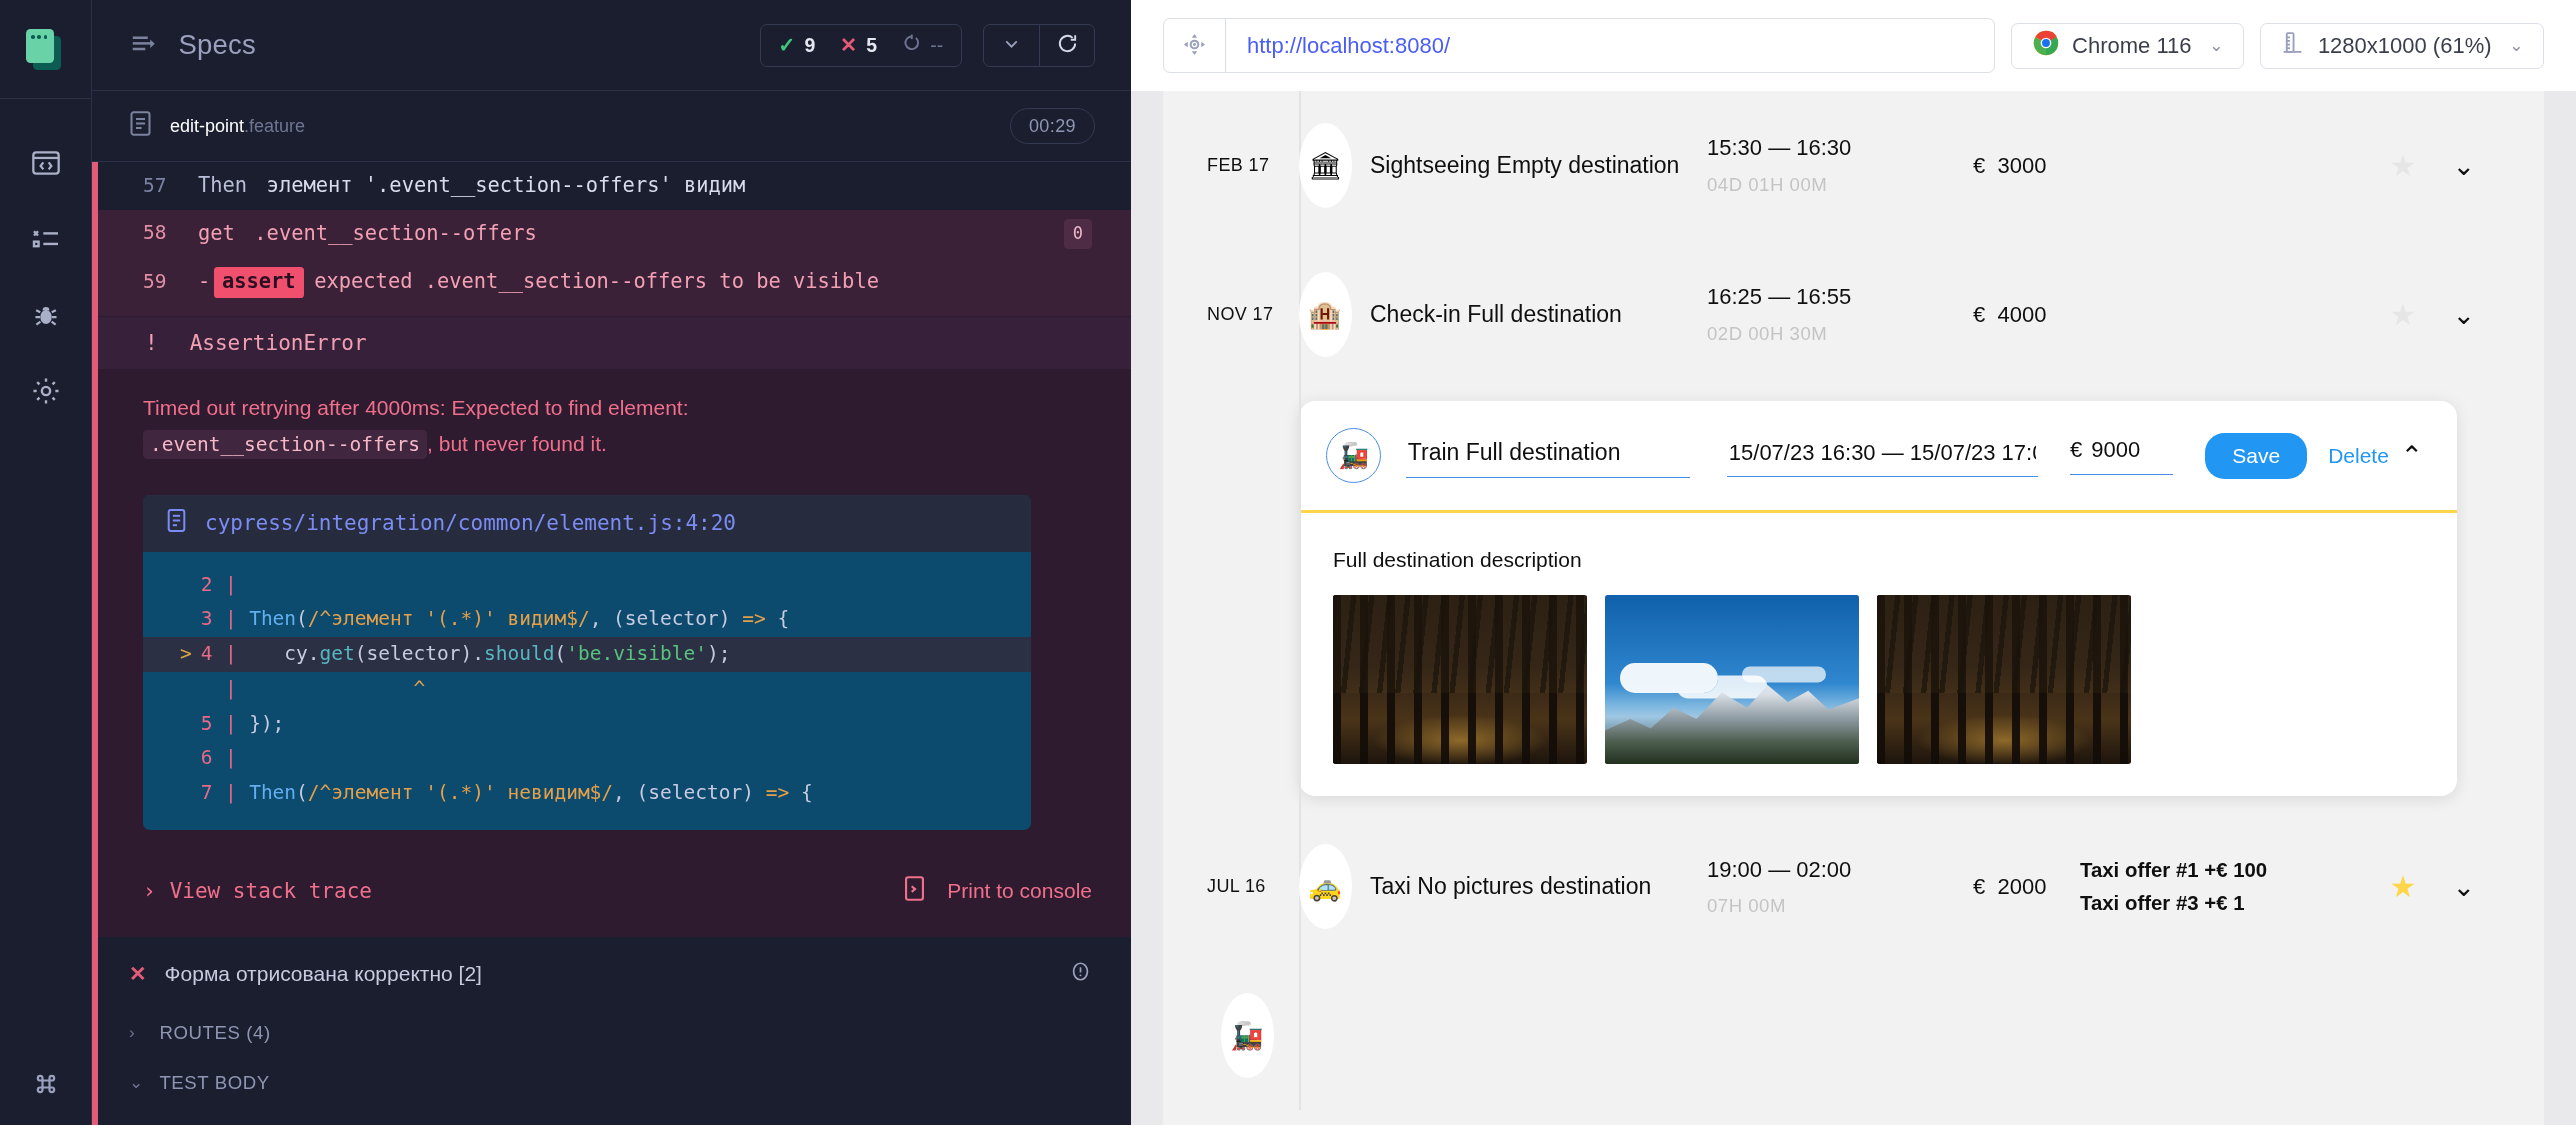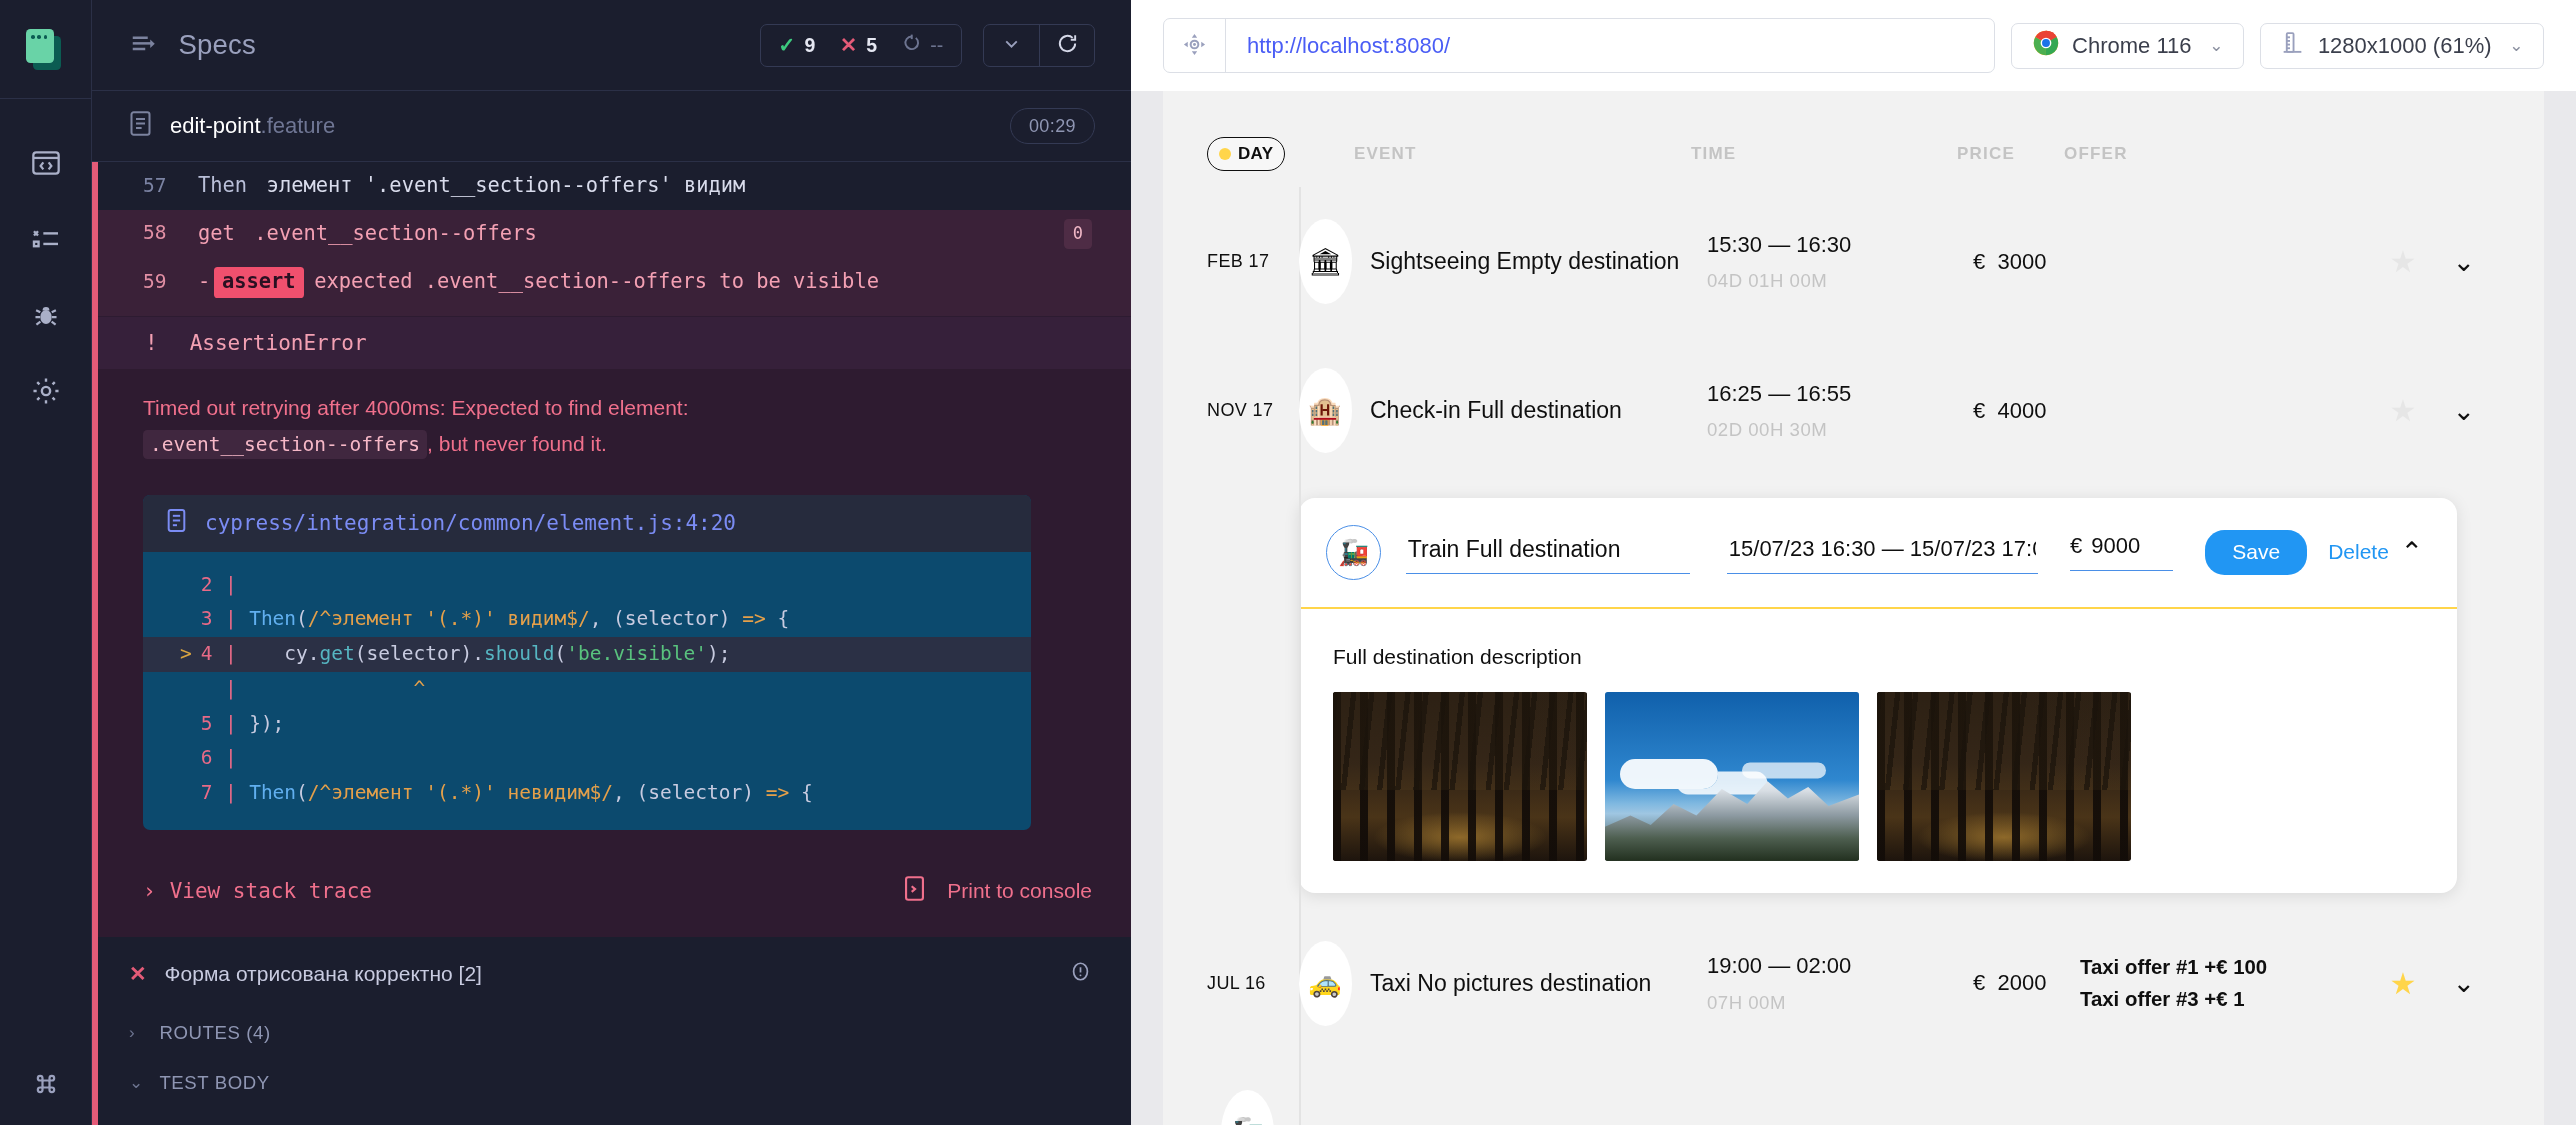--- a/index.html
+++ b/index.html
@@ -78,21 +78,21 @@
   .btn-group > div {
     width: 55px; display: flex; align-items: center; justify-content: center; cursor: pointer;
   }
   .btn-group > div + div { border-left: 0.9px solid #343a54; }
 
   .spec-row {
     height: 71px; flex: 0 0 71px;
     display: flex; align-items: center; padding: 0 36px 0 37px;
     border-bottom: 0.9px solid #2b3047;
   }
-  .spec-name { font-size: 22px; color: #ffffff; display: flex; align-items: center; gap: 18px; }
+  .spec-name { font-size: 18px; color: #ffffff; display: flex; align-items: center; gap: 18px; }
   .spec-name .ext { color: #6f7694; }
   .timer {
     margin-left: auto; border: 0.9px solid #343a54; border-radius: 19.5px;
     padding: 6.2px 18px; font-size: 18px; color: #8f96b3; letter-spacing: 0.4px;
   }
 
   .rep-body { flex: 1; overflow: hidden; position: relative; }
   .fail-bar {
     position: absolute; left: 0; top: 0; width: 6.2px; bottom: 0;
     background: #e45b78;
@@ -621,30 +621,20 @@
           </svg>
         </span>
         <span>1280x1000 (61%)</span>
         <span class="cv">⌄</span>
       </div>
     </div>
 
     <div class="aut-stage">
       <div class="page">
 
-        <div class="trip-head">
-          <div class="day-badge">
-            <span class="day-dot"></span>
-            <span>DAY</span>
-          </div>
-          <div class="col-head c-event">EVENT</div>
-          <div class="col-head c-time">TIME</div>
-          <div class="col-head c-price">PRICE</div>
-          <div class="col-head c-offer">OFFER</div>
-        </div>
 
         <div class="rows">
           <div class="timeline"></div>
 
           <div class="row">
             <div class="date">FEB 17</div>
             <div class="ico">🏛</div>
             <div class="ev">Sightseeing Empty destination</div>
             <div class="tm">
               <div class="t1">15:30 — 16:30</div>

